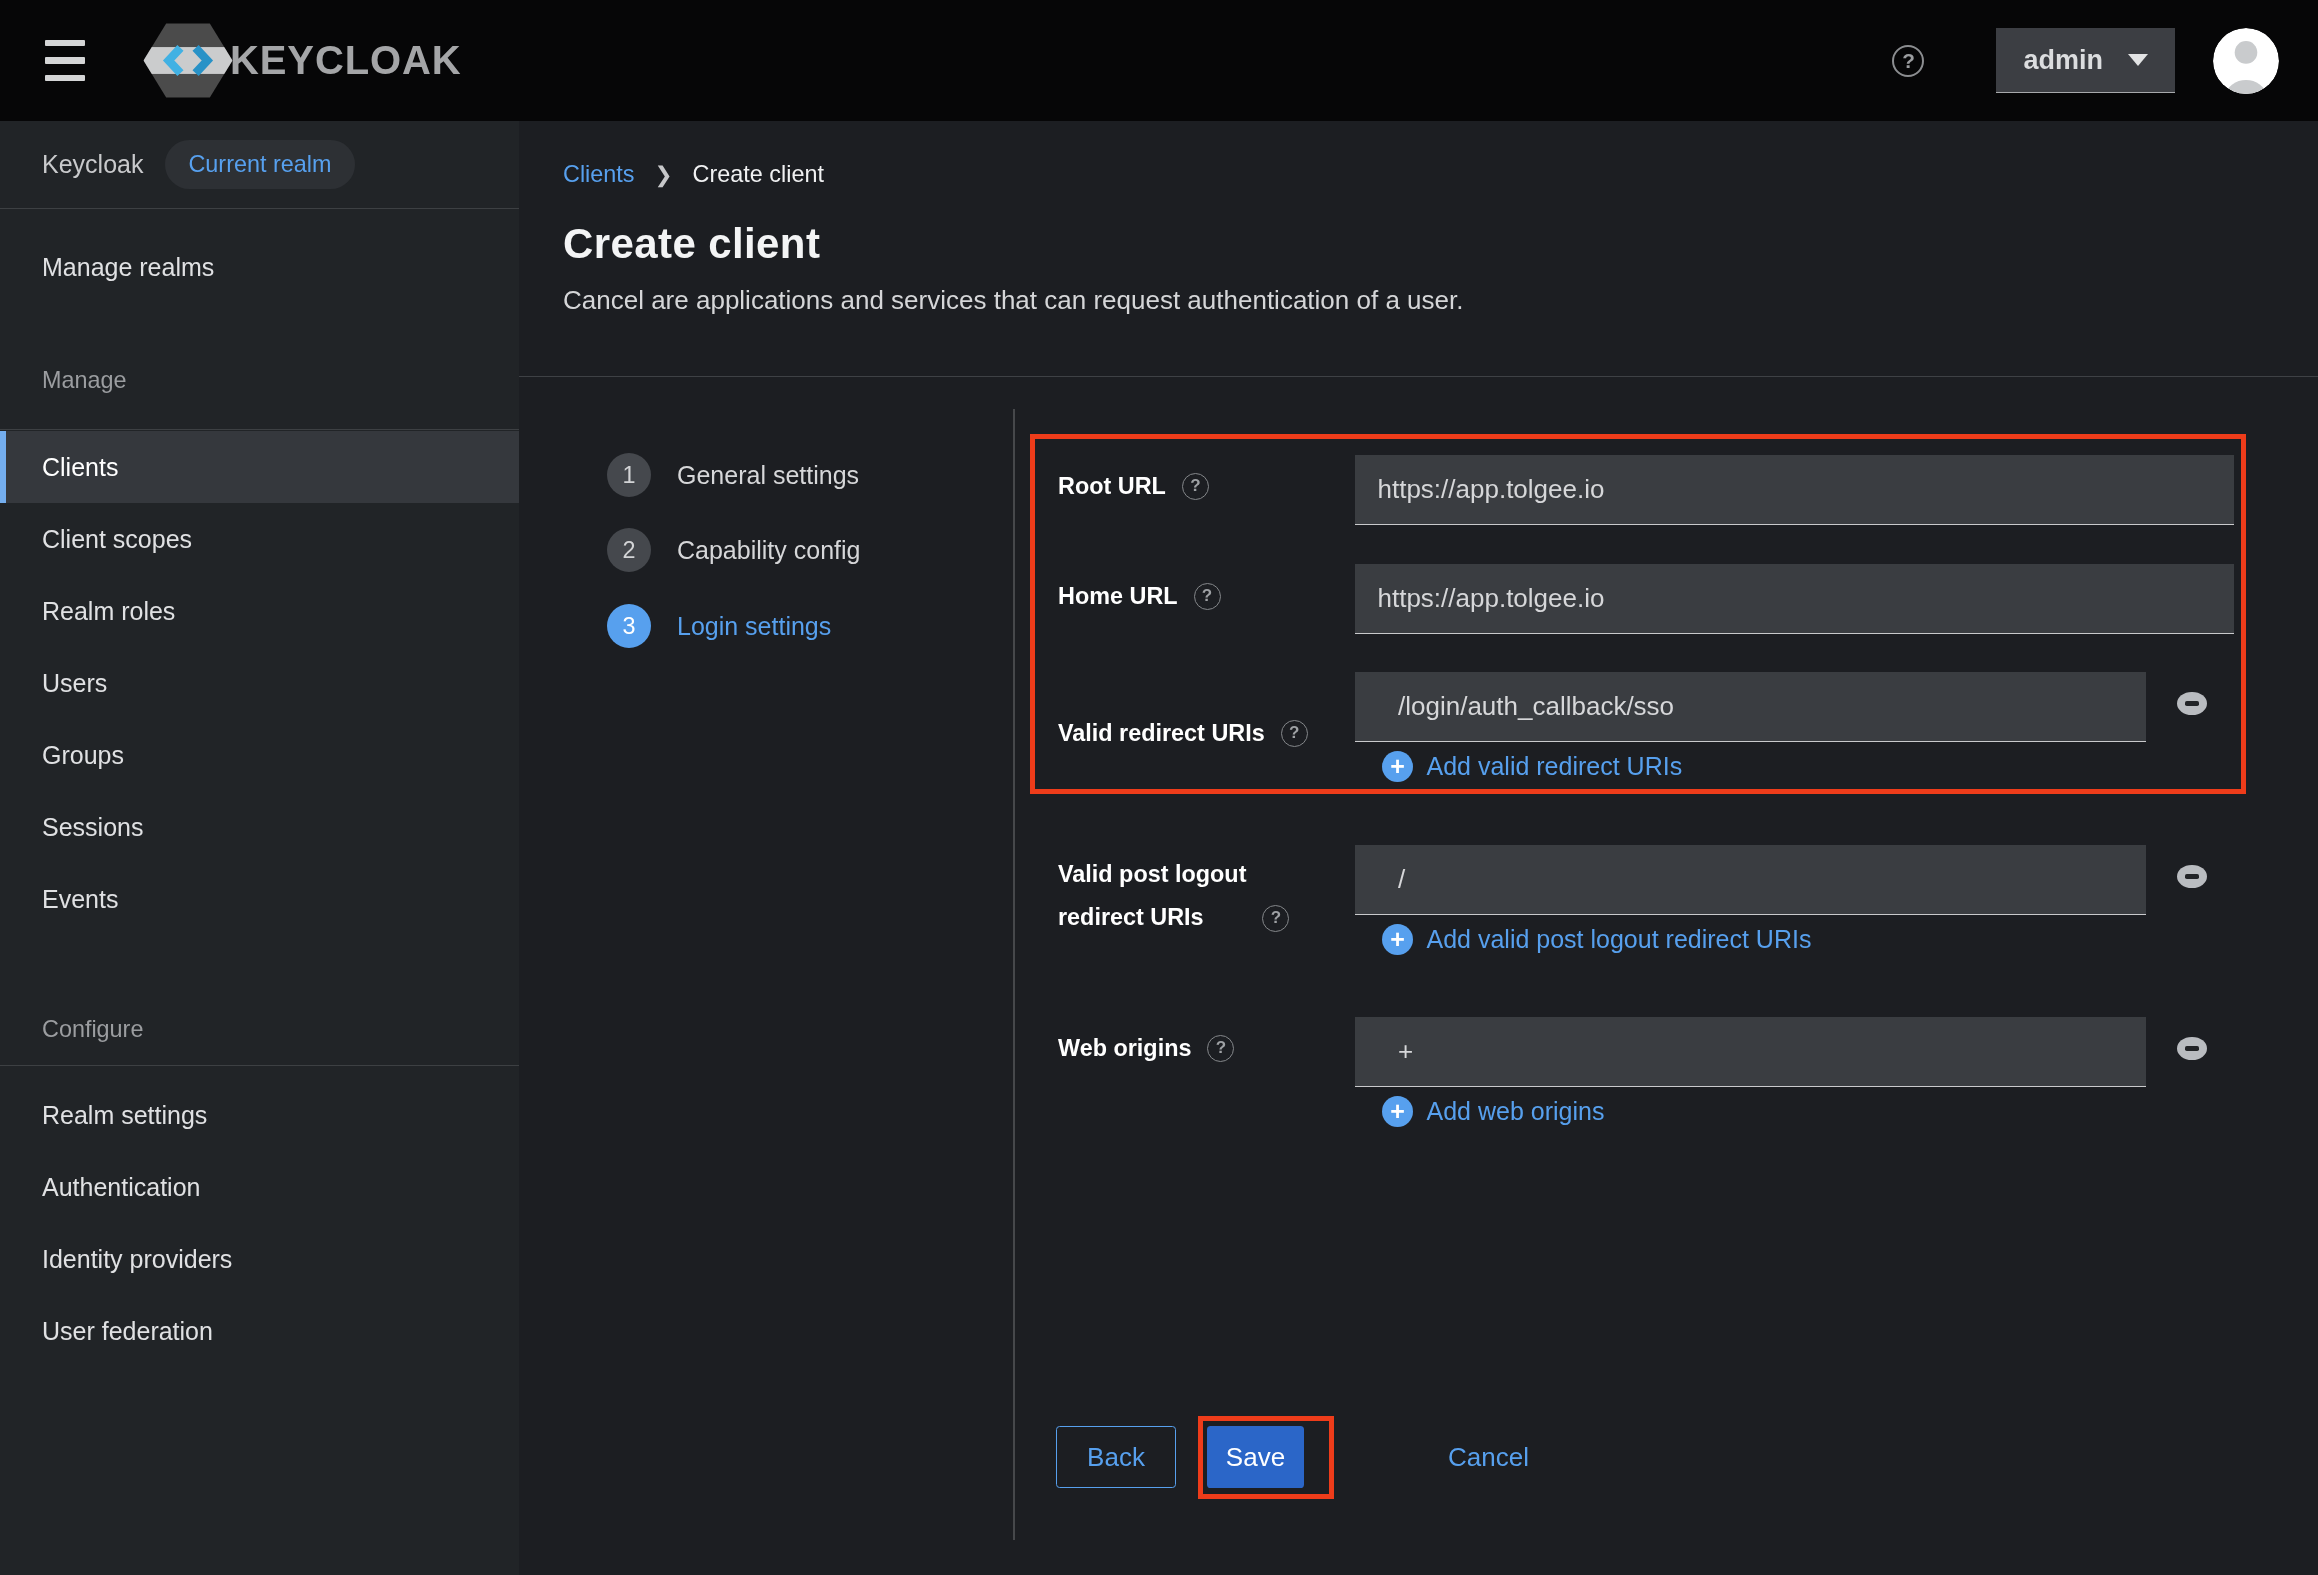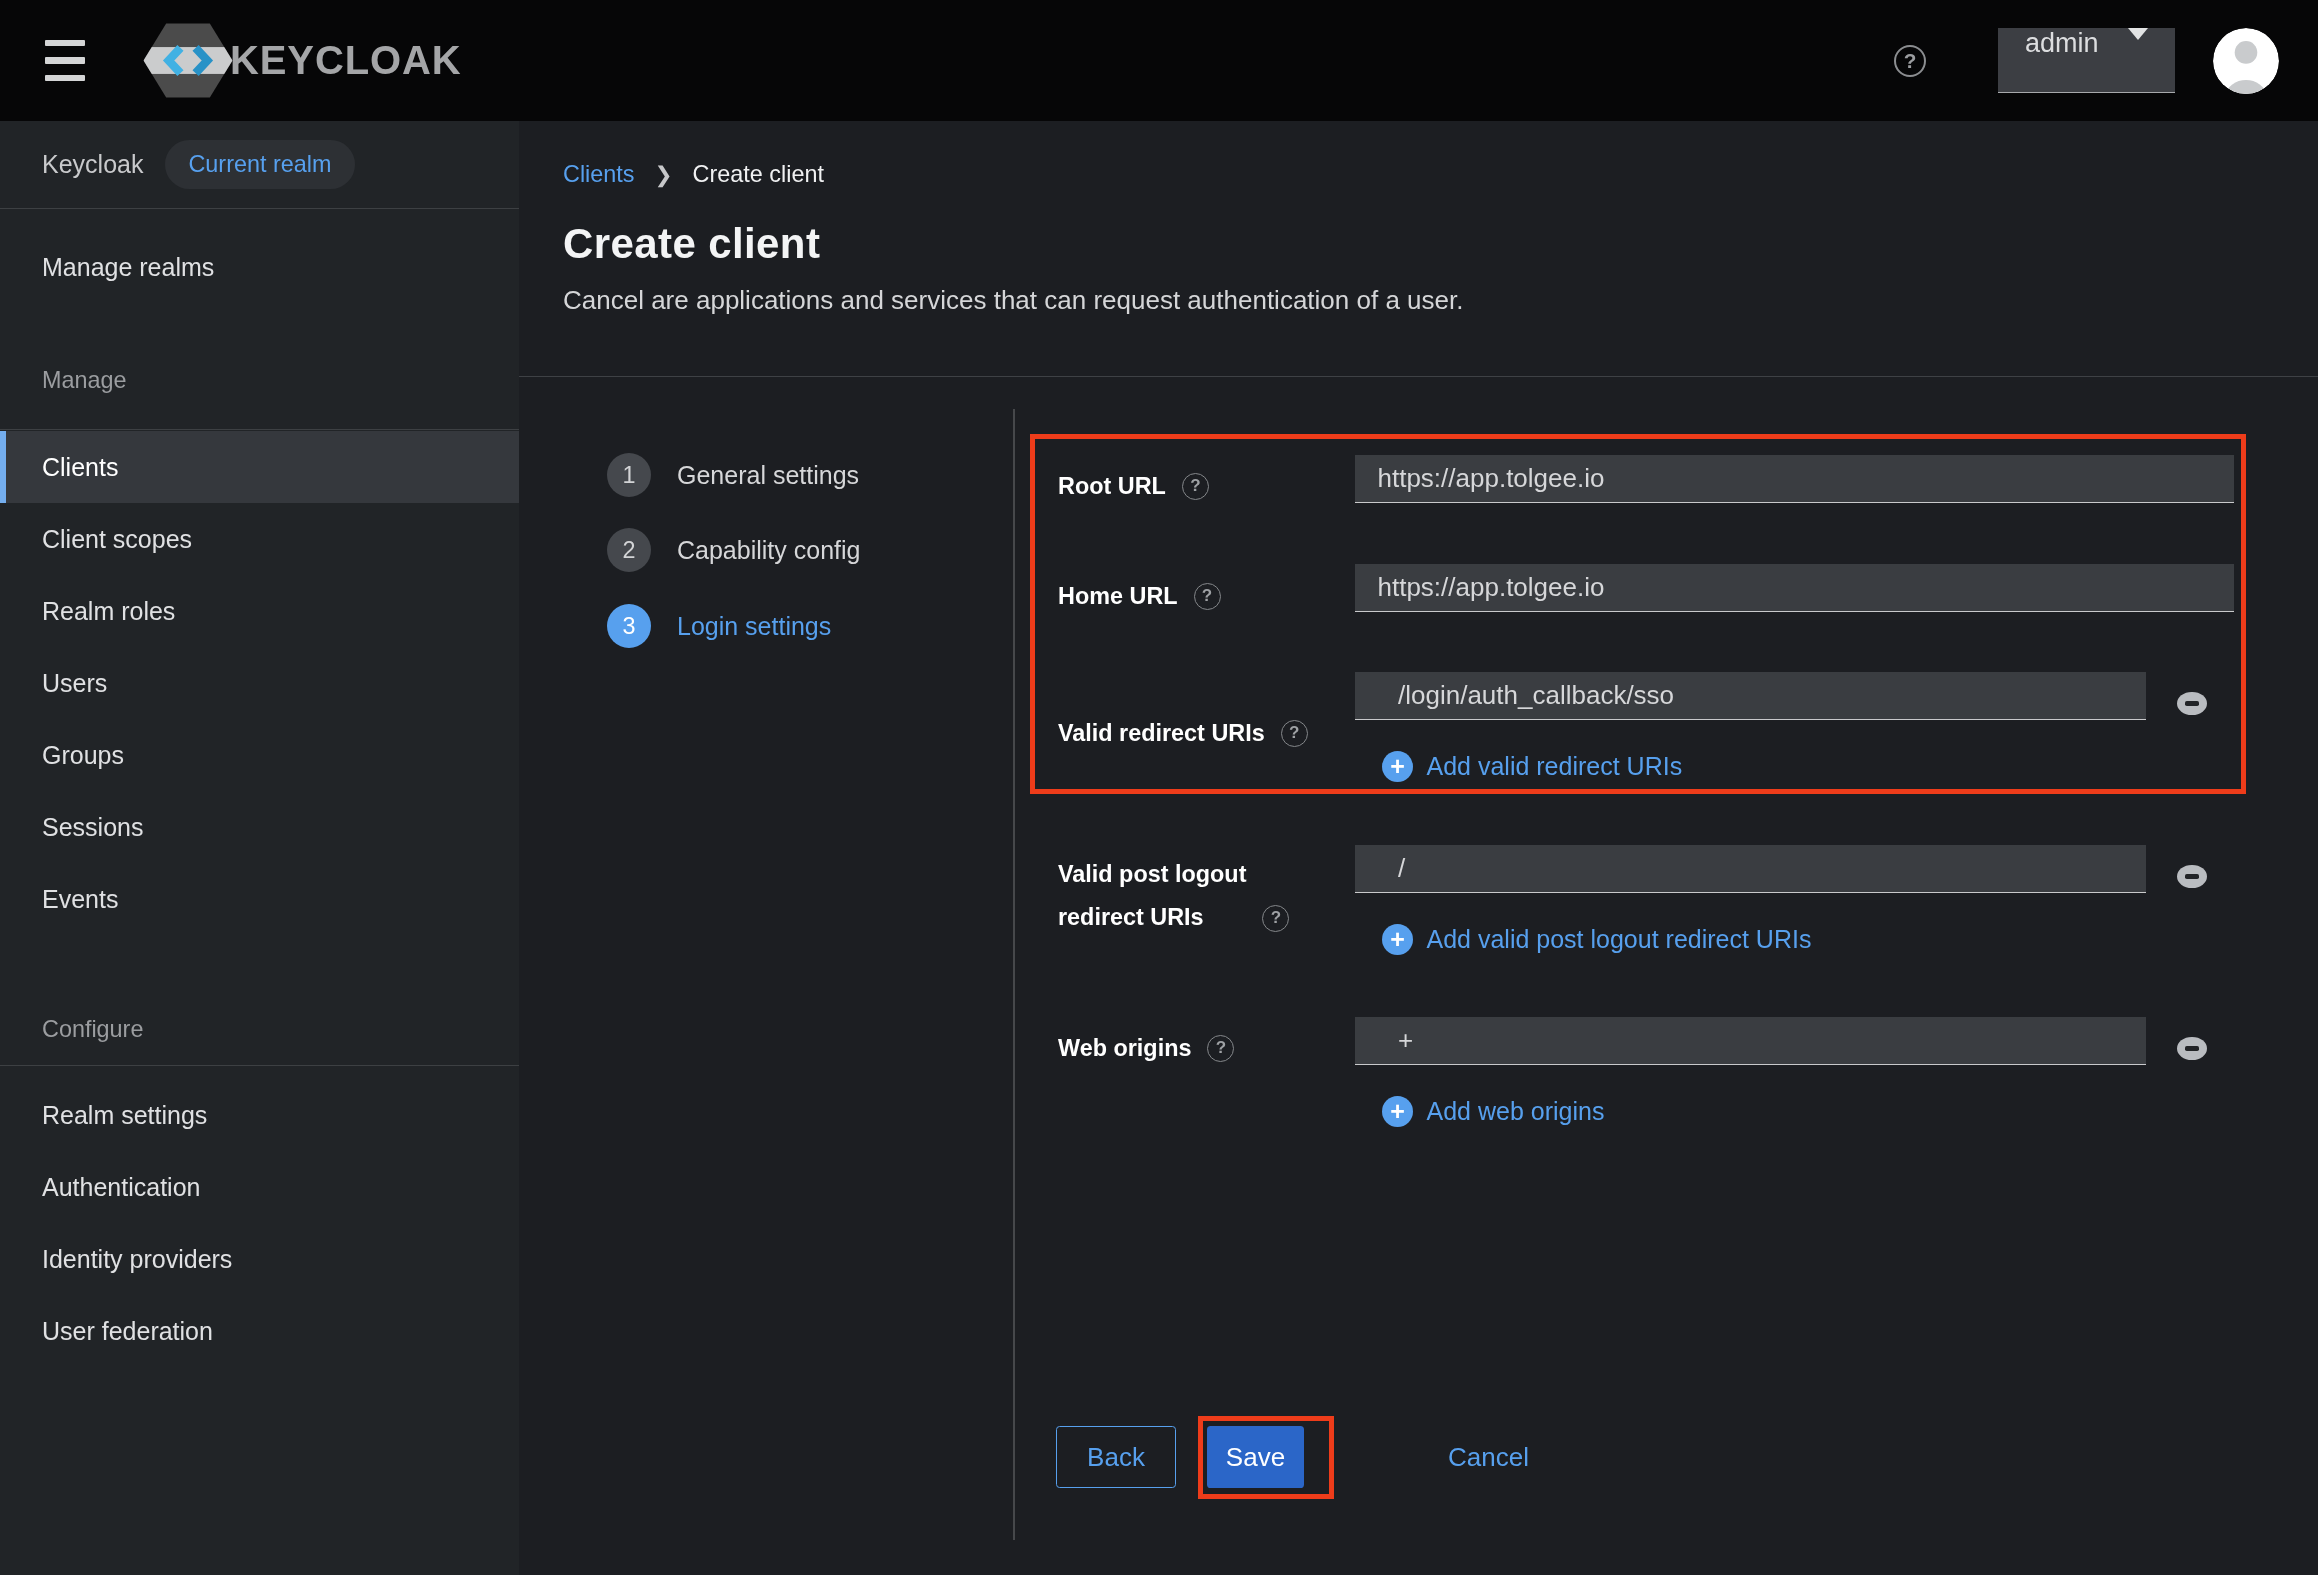--- a/index.html
+++ b/index.html
@@ -12,21 +12,21 @@
             display:flex; align-items:center; padding:0 40px; }
   .hamburger { width:40px; height:41px; display:flex; flex-direction:column; justify-content:space-between;
                background:none; border:none; cursor:pointer; margin-left:5.4px; }
   .hamburger span { display:block; height:6.3px; background:#d4d5d6; border-radius:0.9px; }
   .brand { display:flex; align-items:center; margin-left:56px; }
   .brand-text { font-size:40px; font-weight:700; color:#a4a5a7; letter-spacing:0.9px; margin-left:-5.4px; }
   .topbar-right { margin-left:auto; display:flex; align-items:center; }
   .help-icon { width:32px; height:32px; border:2.7px solid #8b8d90; border-radius:50%; color:#9b9da0;
                font-size:20.7px; font-weight:700; display:flex; align-items:center; justify-content:center; cursor:pointer; }
   .user-dropdown { margin-left:72px; height:65px; min-width:177px; background:#3c3e43; border-bottom:1.8px solid #a7a9ac;
-                   display:flex; align-items:flex-start; justify-content:space-between; padding:0 27px; cursor:pointer; }
+                   display:flex; align-items:center; justify-content:space-between; padding:0 27px; cursor:pointer;font-weight:bold; }
   .user-dropdown .user-name { font-size:27px; color:#dcdddf; }
   .caret-down { width:0; height:0; border-left:10.8px solid transparent; border-right:10.8px solid transparent;
                 border-top:12.6px solid #e2e3e4; margin-left:25px; }
   .avatar { width:66px; height:66px; border-radius:50%; margin-left:38px; overflow:hidden; cursor:pointer; }
 
   
   .sidebar { position:absolute; left:0; top:121px; width:519px; height:1454px; background:#212427; }
   .realm-row { height:88px; display:flex; align-items:center; padding-left:42px; gap:21.6px;
                border-bottom:0.9px solid #3d4043; }
   .realm-name { font-size:25px; color:#c9cacc; }
@@ -58,21 +58,21 @@
   .step.active .step-circle { background:#57a0ee; color:#ffffff; }
   .step.active .step-label { color:#57a0ee; }
   .vdivider { position:absolute; left:494px; top:288px; width:1.8px; height:1131px; background:#46484b; }
 
   
   .f-label { position:absolute; left:539px; height:36px; display:flex; align-items:center; gap:16px;
              font-size:23.4px; font-weight:700; color:#ffffff; }
   .f-label .lines { line-height:43px; }
   .q-icon { width:27px; height:27px; border:1.8px solid #84878a; border-radius:50%; color:#9ea1a4;
             font-size:17px; font-weight:700; display:inline-flex; align-items:center; justify-content:center; flex:none; cursor:pointer; }
-  .f-input { position:absolute; left:836px; height:48px; background:#3a3d41; border:none;
+  .f-input { position:absolute; left:836px; height:70px; background:#3a3d41; border:none;
              border-bottom:1.8px solid #c9cacc; color:#d6d7d9; font-size:26px; padding:0 22.5px;
              font-family:"Liberation Sans", sans-serif; }
   .f-input.wide { width:879px; }
   .f-input.narrow { width:791px;padding-left:43px; }
   .minus-btn { position:absolute; left:1658px; width:30px; height:23.4px; border-radius:50%;
                background:#b9bcc0; border:none; display:flex; align-items:center; justify-content:center; cursor:pointer; }
   .minus-btn i { display:block; width:14.4px; height:4.5px; background:#222427; border-radius:1.8px; }
   .add-row { position:absolute; left:863px; height:40px; display:flex; align-items:center; gap:13.5px; cursor:pointer; }
   .plus-icon { width:31px; height:31px; border-radius:50%; background:#57a0ee; color:#ffffff;
                font-size:25px; font-weight:700; display:flex; align-items:center; justify-content:center; line-height:1; }

